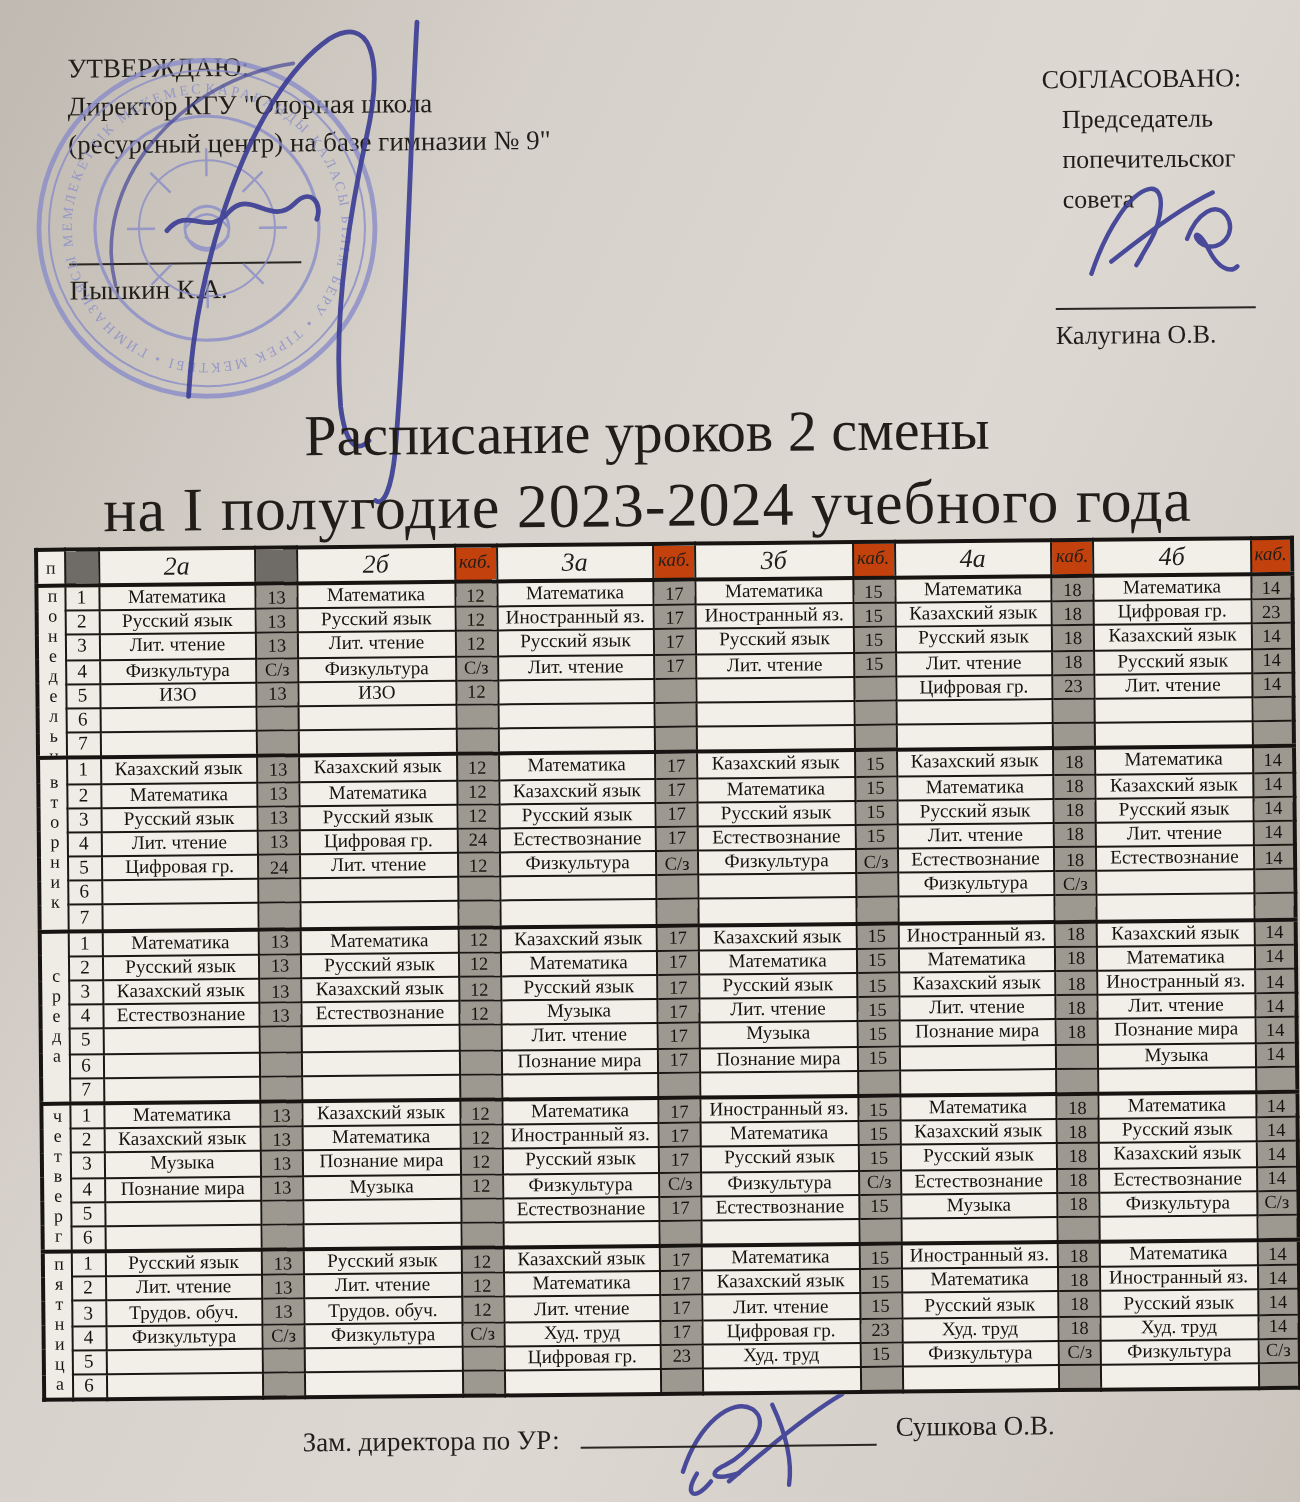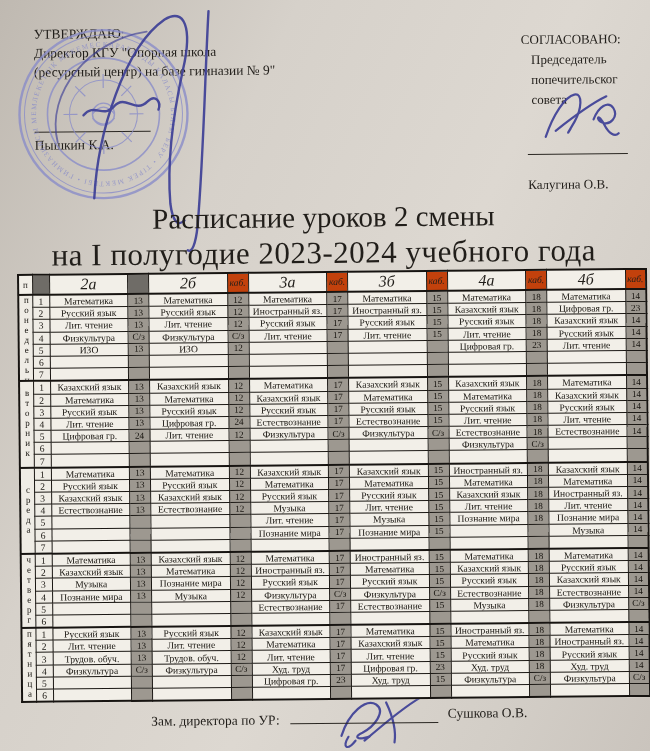--- a/index.html
+++ b/index.html
@@ -7,30 +7,30 @@
     width:650px;height:751px;overflow:hidden;position:relative;
     background:linear-gradient(115deg,#bfb9b1 0%,#d6d1ca 30%,#ddd8d1 58%,#d2cdc6 85%,#cac4bd 100%);
     font-family:"Liberation Serif", serif;color:#211e1a;
   }
   .doc{position:absolute;inset:0;transform:rotate(-0.55deg)}
   
   .approve-left{position:absolute;left:37px;top:22px;font-size:13.5px;line-height:19px;width:300px}
   .approve-left .name-line{margin-top:50px;width:116px;border-top:1.7px solid #2a2722;padding-top:3px}
   .approve-right{position:absolute;left:524px;top:32px;font-size:13px;line-height:20px;width:124px}
   .approve-right .indent{padding-left:10px}
-  .approve-right .name-line{margin-top:44px;width:100px;border-top:1.6px solid #2a2722;padding-top:20px;margin-left:6px}
+  .approve-right .name-line{margin-top:44px;width:100px;border-top:1.6px solid #2a2722;padding-top:3px;margin-left:6px}
   
   .title{position:absolute;top:200px;left:0;width:650px;text-align:center}
   .title .t1{font-size:29px;line-height:34px}
   .title .t2{font-size:31px;line-height:38px;letter-spacing:.5px}
   
   table{position:absolute;left:18px;top:271px;width:628px;border-collapse:collapse;table-layout:fixed;
         border:2.6px solid #171411;background:#f2efe8}
   td,th{border:1.3px solid #1b1814;padding:0 1px;overflow:hidden;white-space:nowrap;font-weight:normal}
-  thead th{height:13px;font-style:italic;font-size:16px;background:#f2efe8;text-align:center}
+  thead th{height:13px;font-style:italic;font-size:13px;background:#f2efe8;text-align:center}
   tbody{border-top:2.4px solid #171411}
   td{height:11.2px;font-size:9.6px;text-align:center;background:#f2efe8;color:#17140f}
   td.kab{background:#9d9890;font-size:9.2px}
   th.kabhead{background:#c2410c;font-size:9.5px}
   th.dark,td.dark{background:#6f6c67;color:transparent}
   th.corner{background:#f2efe8;font-style:normal;font-size:9px}
   td.daycell{background:#efece5;font-size:9px;padding:0}
   td.daycell span{writing-mode:vertical-rl;text-orientation:upright;line-height:13px;letter-spacing:0;display:inline-block;max-height:100%}
   td.num{background:#efece5}
   

